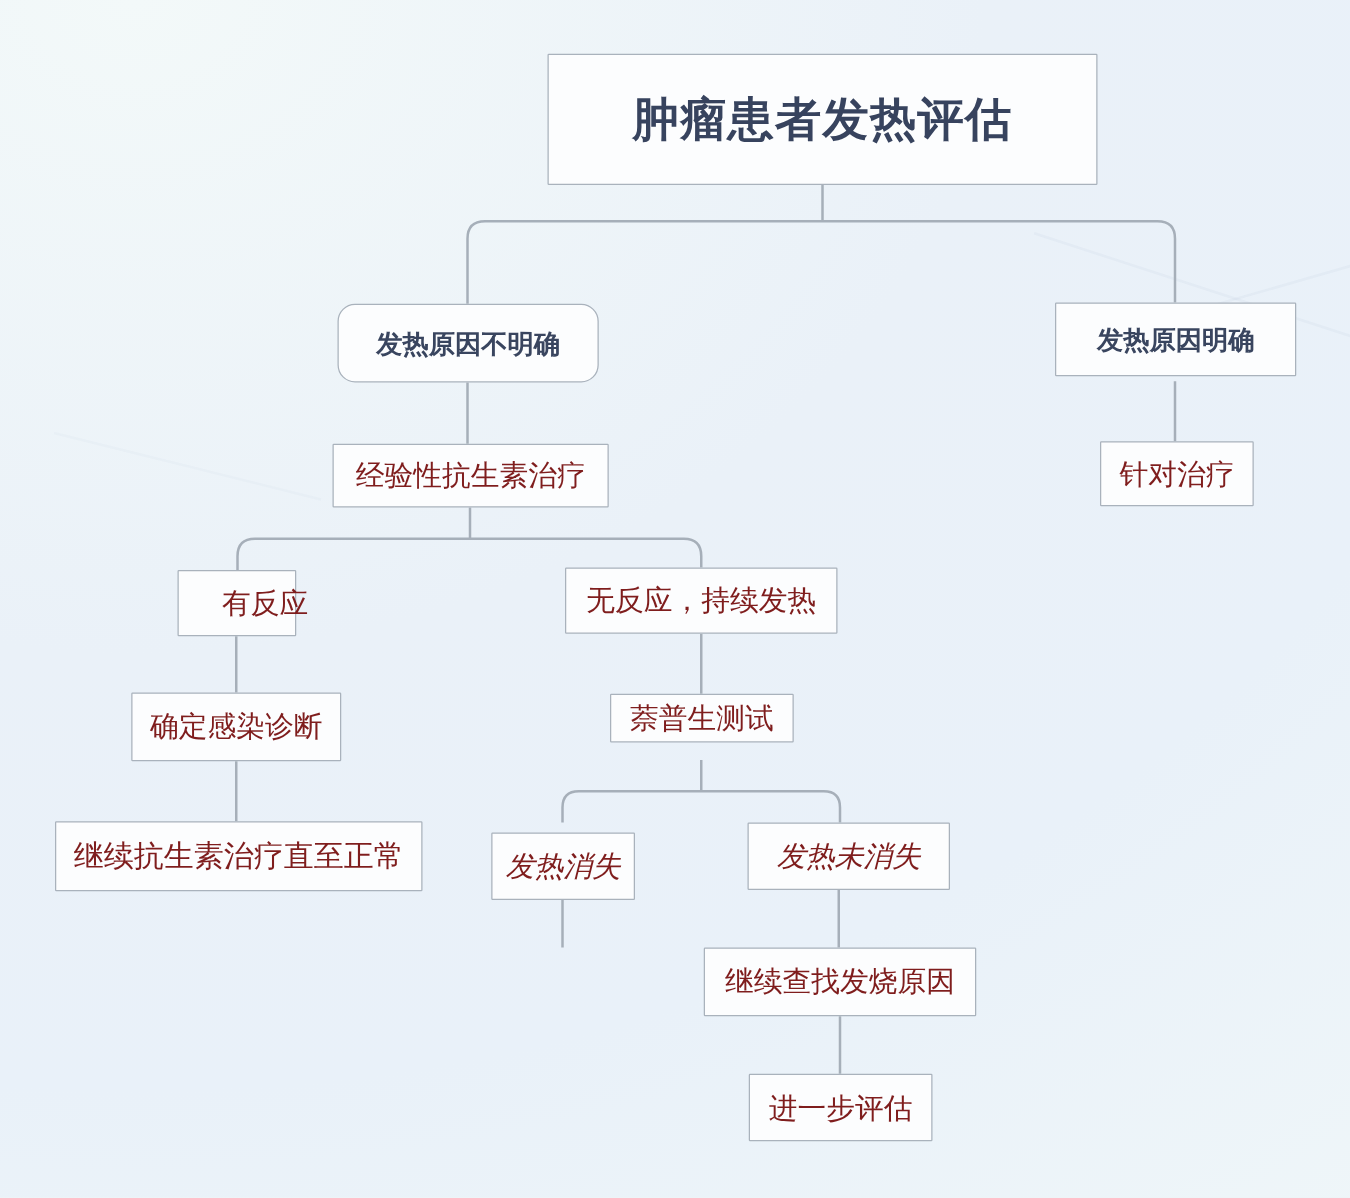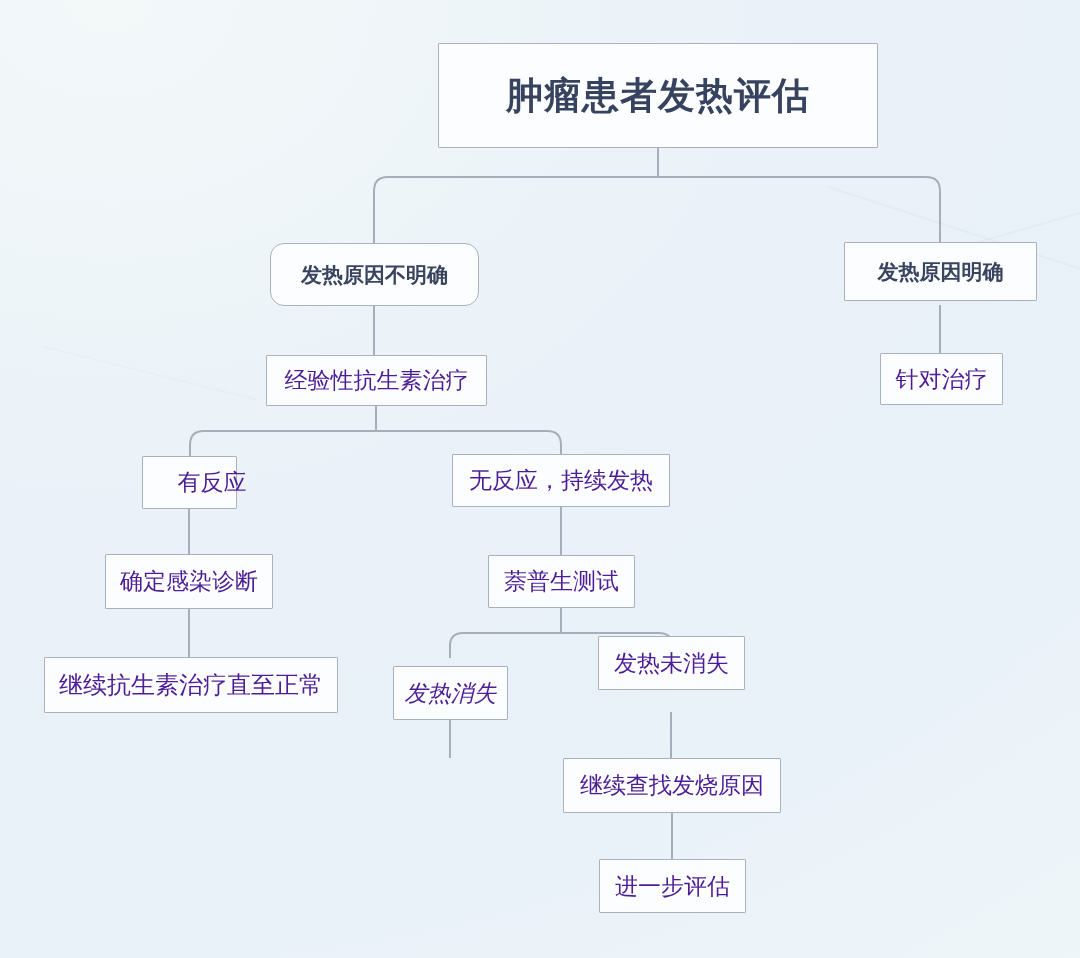--- a/index.html
+++ b/index.html
@@ -24,39 +24,39 @@
 
   svg.connectors{position:absolute;left:0;top:0;}
   svg.connectors path{stroke:#a6afb9;stroke-width:2;fill:none;}
 
   .node{
     position:absolute;
     background:#fcfdfe;
     border:1.5px solid #a9b2bc;
     border-radius:1px;
     display:flex;align-items:center;justify-content:center;
-    color:#4c1d95;
+    color:#7f1d1d;
     font-size:23px;
     white-space:nowrap;
     box-sizing:border-box;
   }
   .node.bold{font-weight:700;color:#39455f;}
 
   #n-root{left:438px;top:43px;width:440px;height:105px;font-size:37px;font-weight:700;color:#37435e;letter-spacing:1px;}
   #n-unclear{left:270px;top:243px;width:209px;height:63px;font-size:21px;border-radius:14px;}
   #n-clear{left:844px;top:242px;width:193px;height:59px;font-size:21px;}
   #n-empirical{left:266px;top:355px;width:221px;height:51px;}
   #n-targeted{left:880px;top:353px;width:123px;height:52px;}
   #n-response{left:142px;top:456px;width:95px;height:53px;padding-left:45px;}
   #n-no-response{left:452px;top:454px;width:218px;height:53px;}
   #n-confirm-infection{left:105px;top:554px;width:168px;height:55px;}
-  #n-naproxen{left:488px;top:555px;width:147px;height:53px;}
+  #n-naproxen{left:488px;top:555px;width:147px;height:39px;}
   #n-continue-antibiotics{left:44px;top:657px;width:294px;height:56px;font-size:24px;}
   #n-fever-gone{left:393px;top:666px;width:115px;height:54px;font-style:italic;}
-  #n-fever-not-gone{left:598px;top:636px;width:147px;height:54px;}
+  #n-fever-not-gone{left:598px;top:658px;width:162px;height:54px;font-style:italic;}
   #n-confirm-tumor-fever{left:353px;top:758px;width:194px;height:55px;}
   #n-keep-searching{left:563px;top:758px;width:218px;height:55px;}
   #n-further-eval{left:599px;top:859px;width:147px;height:54px;}
 </style>
 </head>
 <body>
 
 <div class="canvas">
 
   <div class="streak s1"></div>

